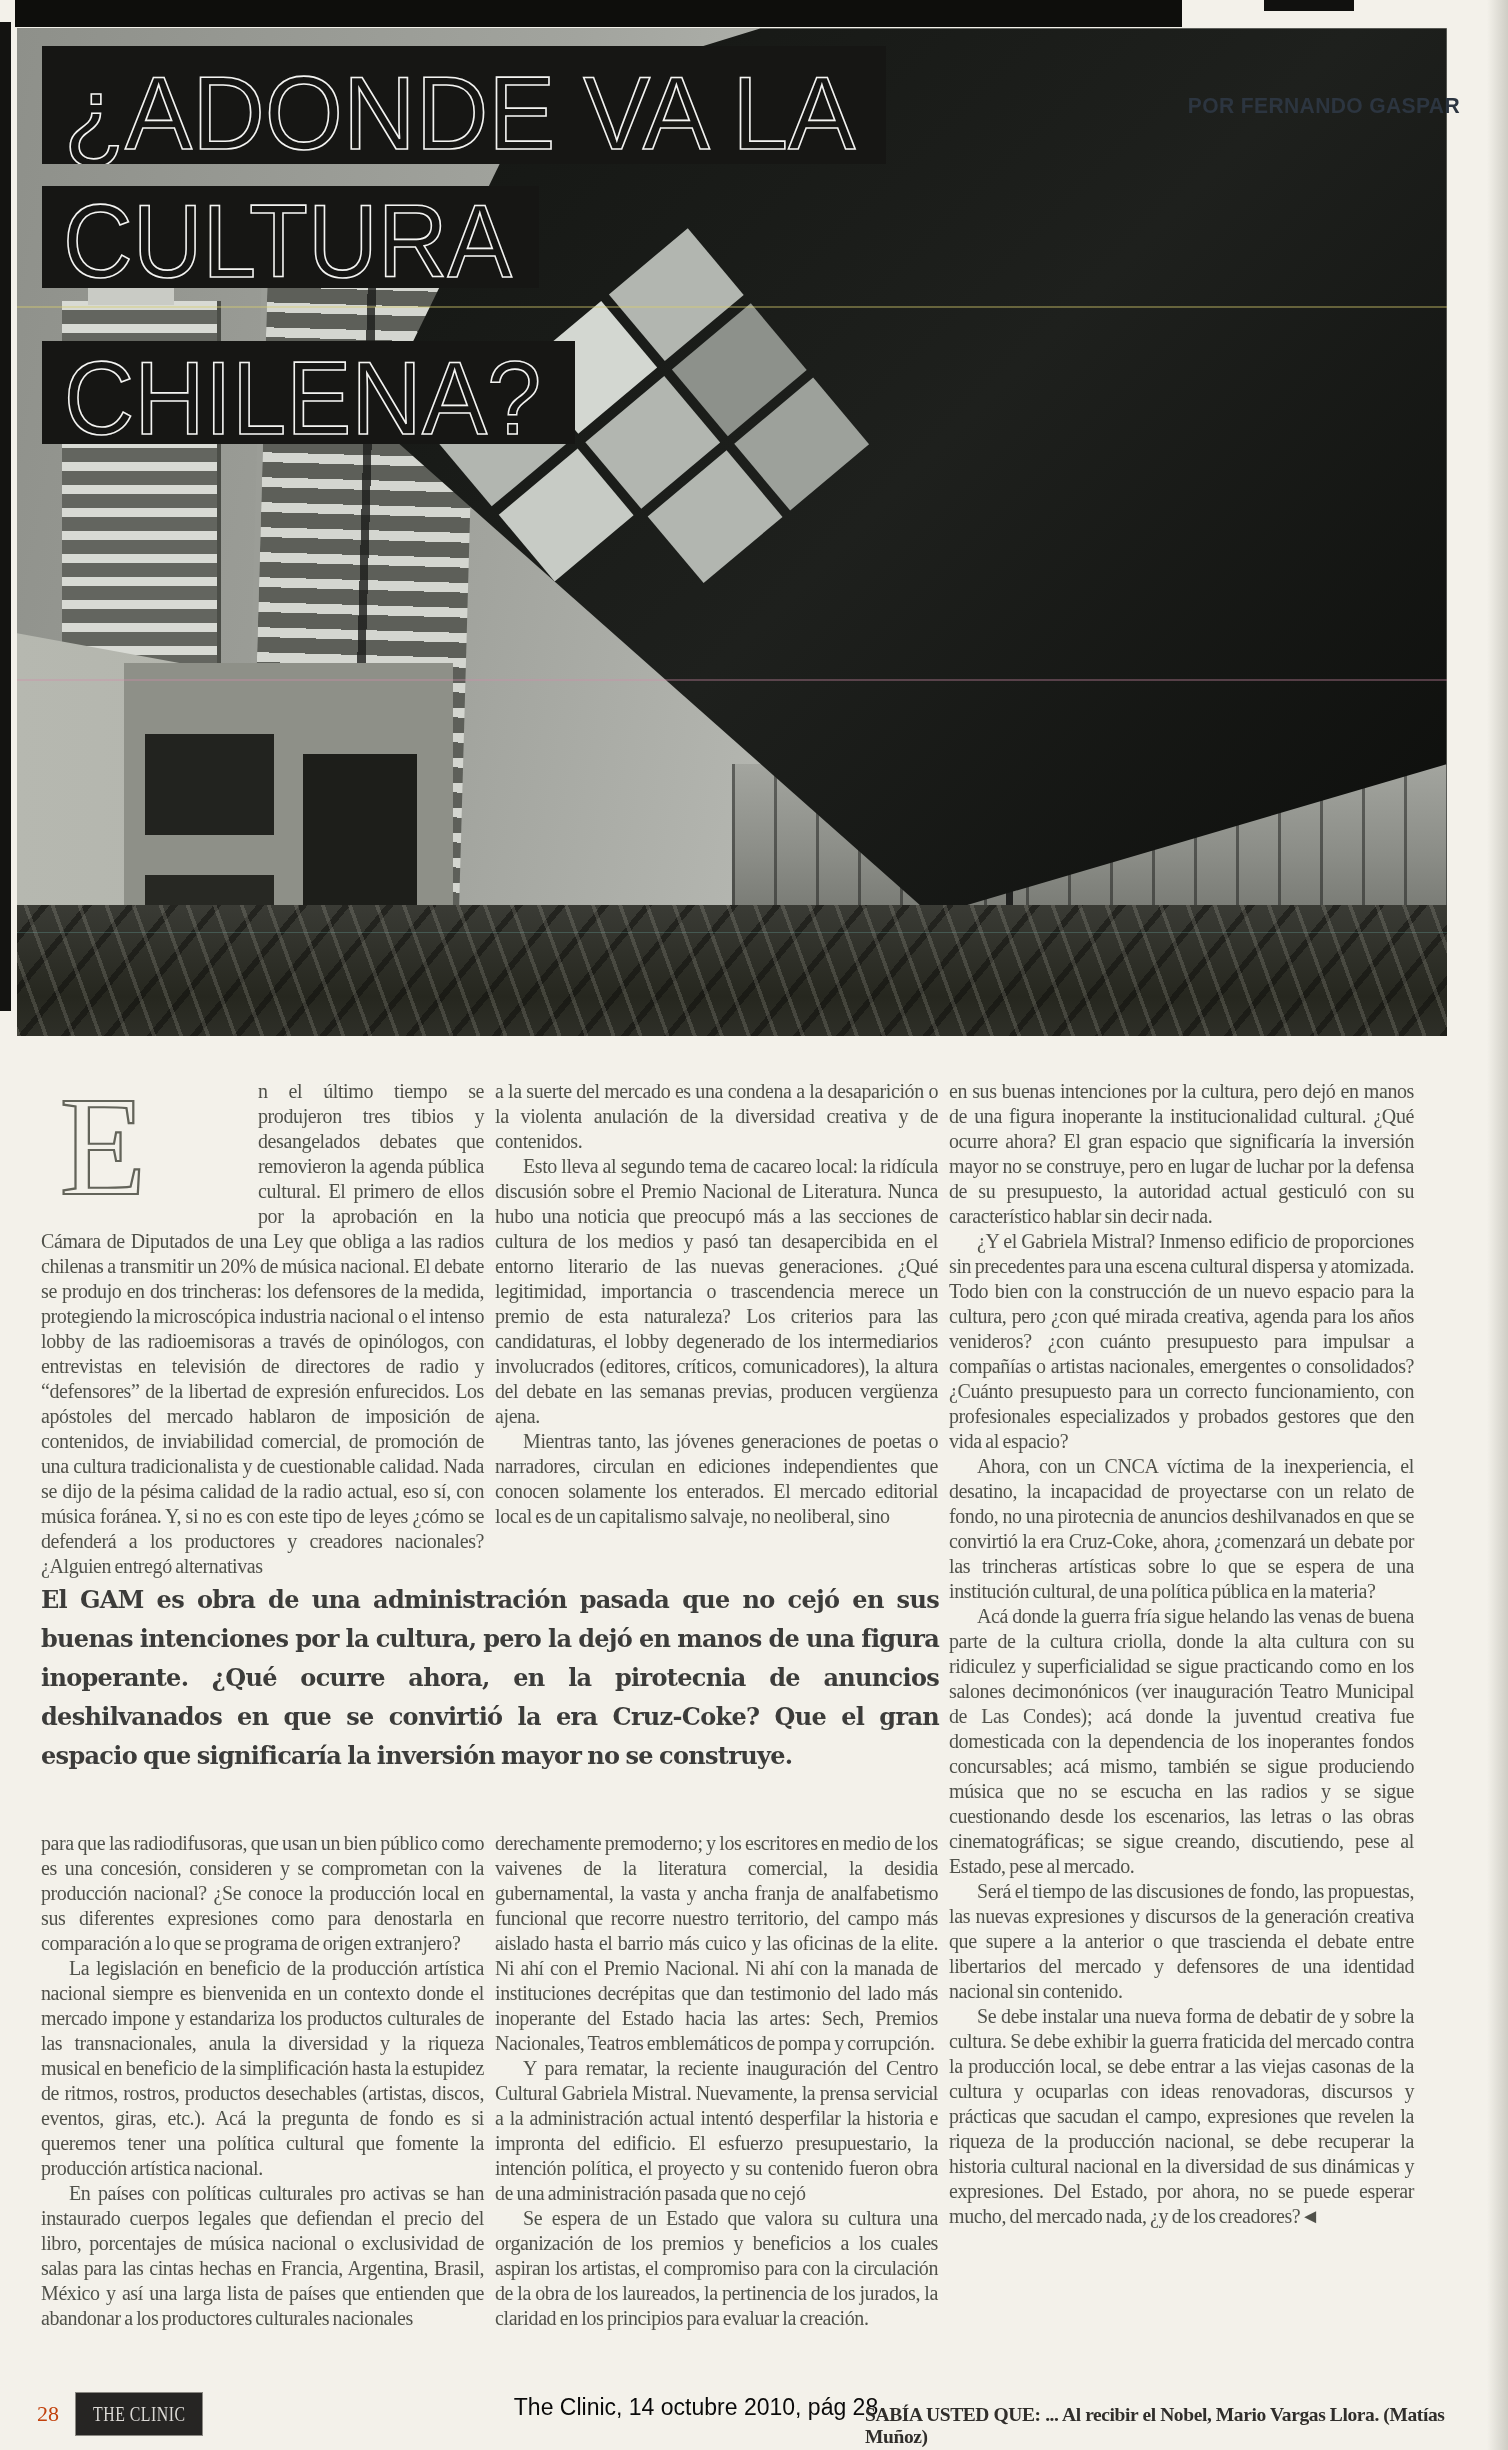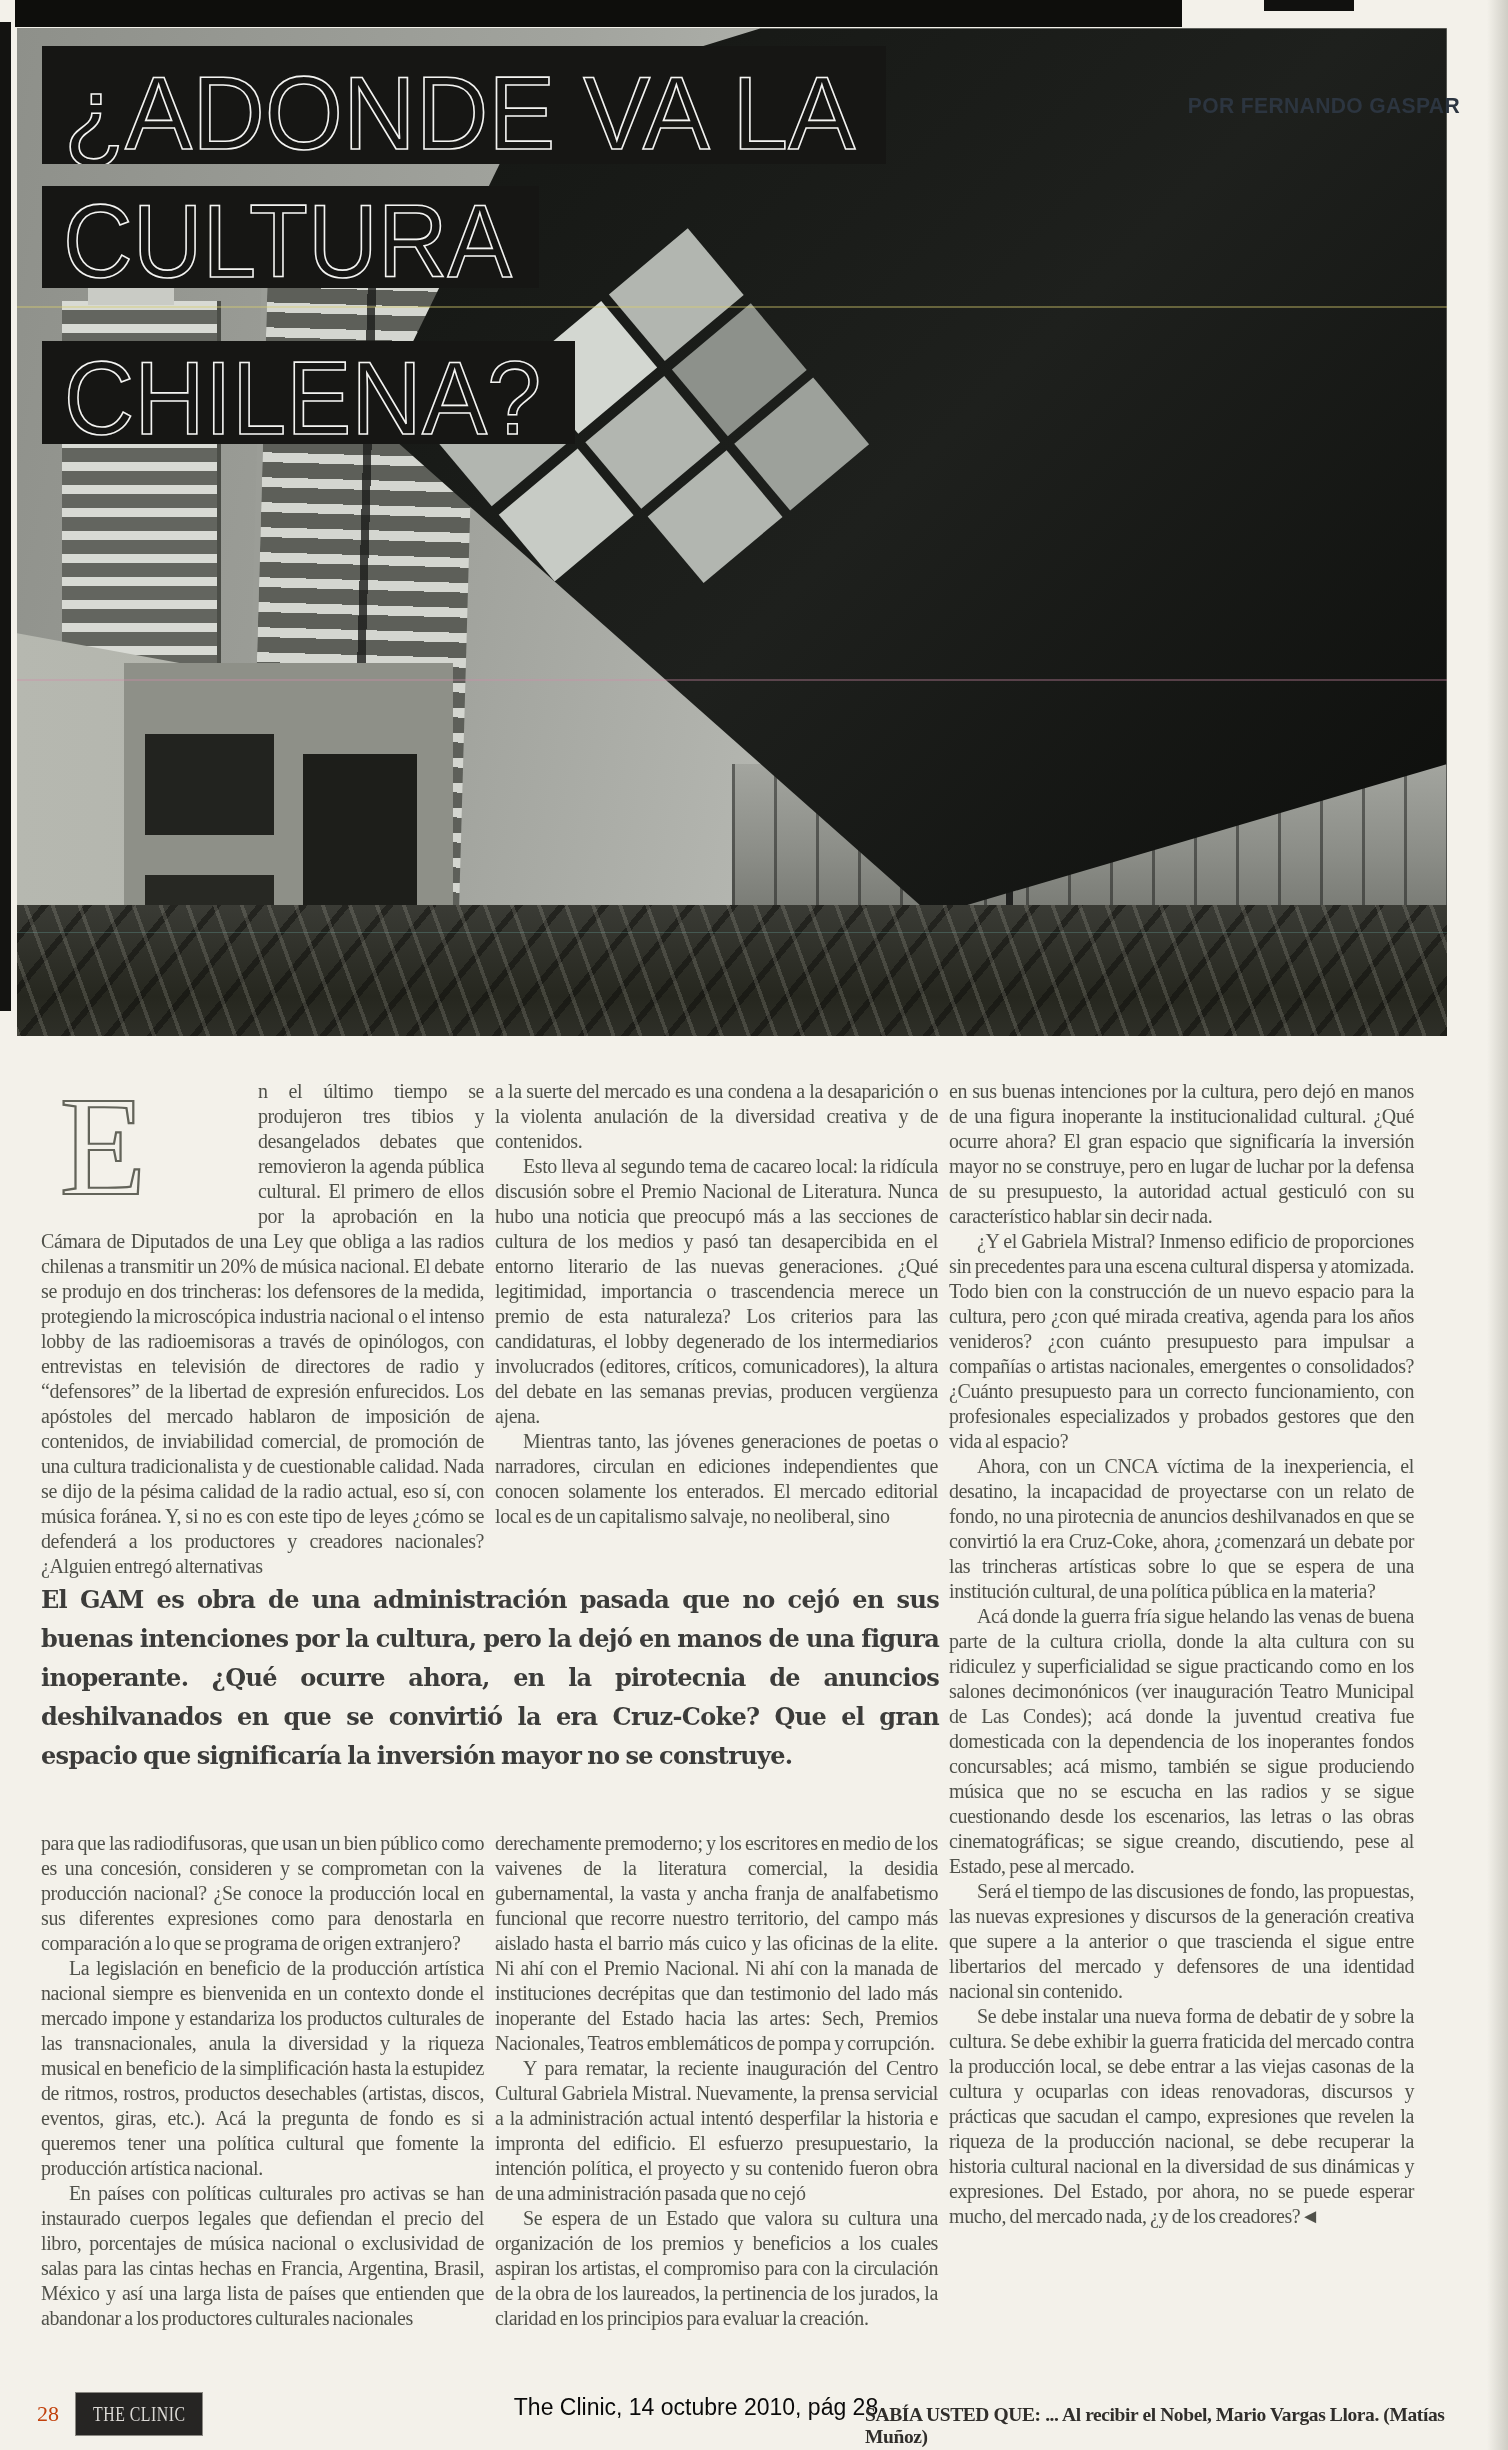--- a/index.html
+++ b/index.html
@@ -165,21 +165,21 @@
     <p>a la suerte del mercado es una condena a la desaparición o la violenta anulación de la diversidad creativa y de contenidos.</p>
     <p class="ind">Esto lleva al segundo tema de cacareo local: la ridícula discusión sobre el Premio Nacional de Literatura. Nunca hubo una noticia que preocupó más a las secciones de cultura de los medios y pasó tan desapercibida en el entorno literario de las nuevas generaciones. ¿Qué legitimidad, importancia o trascendencia merece un premio de esta naturaleza? Los criterios para las candidaturas, el lobby degenerado de los intermediarios involucrados (editores, críticos, comunicadores), la altura del debate en las semanas previas, producen vergüenza ajena.</p>
     <p class="ind">Mientras tanto, las jóvenes generaciones de poetas o narradores, circulan en ediciones independientes que conocen solamente los enterados. El mercado editorial local es de un capitalismo salvaje, no neoliberal, sino</p>
   </div>
 
   <div class="col" id="col3">
     <p>en sus buenas intenciones por la cultura, pero dejó en manos de una figura inoperante la institucionalidad cultural. ¿Qué ocurre ahora? El gran espacio que significaría la inversión mayor no se construye, pero en lugar de luchar por la defensa de su presupuesto, la autoridad actual gesticuló con su característico hablar sin decir nada.</p>
     <p class="ind">¿Y el Gabriela Mistral? Inmenso edificio de proporciones sin precedentes para una escena cultural dispersa y atomizada. Todo bien con la construcción de un nuevo espacio para la cultura, pero ¿con qué mirada creativa, agenda para los años venideros? ¿con cuánto presupuesto para impulsar a compañías o artistas nacionales, emergentes o consolidados? ¿Cuánto presupuesto para un correcto funcionamiento, con profesionales especializados y probados gestores que den vida al espacio?</p>
     <p class="ind">Ahora, con un CNCA víctima de la inexperiencia, el desatino, la incapacidad de proyectarse con un relato de fondo, no una pirotecnia de anuncios deshilvanados en que se convirtió la era Cruz-Coke, ahora, ¿comenzará un debate por las trincheras artísticas sobre lo que se espera de una institución cultural, de una política pública en la materia?</p>
     <p class="ind">Acá donde la guerra fría sigue helando las venas de buena parte de la cultura criolla, donde la alta cultura con su ridiculez y superficialidad se sigue practicando como en los salones decimonónicos (ver inauguración Teatro Municipal de Las Condes); acá donde la juventud creativa fue domesticada con la dependencia de los inoperantes fondos concursables; acá mismo, también se sigue produciendo música que no se escucha en las radios y se sigue cuestionando desde los escenarios, las letras o las obras cinematográficas; se sigue creando, discutiendo, pese al Estado, pese al mercado.</p>
-    <p class="ind">Será el tiempo de las discusiones de fondo, las propuestas, las nuevas expresiones y discursos de la generación creativa que supere a la anterior o que trascienda el sigue entre libertarios del mercado y defensores de una identidad nacional sin contenido.</p>
+    <p class="ind">Será el tiempo de las discusiones de fondo, las propuestas, las nuevas expresiones y discursos de la generación creativa que supere a la anterior o que trascienda el debate entre libertarios del mercado y defensores de una identidad nacional sin contenido.</p>
     <p class="ind">Se debe instalar una nueva forma de debatir de y sobre la cultura. Se debe exhibir la guerra fraticida del mercado contra la producción local, se debe entrar a las viejas casonas de la cultura y ocuparlas con ideas renovadoras, discursos y prácticas que sacudan el campo, expresiones que revelen la riqueza de la producción nacional, se debe recuperar la historia cultural nacional en la diversidad de sus dinámicas y expresiones. Del Estado, por ahora, no se puede esperar mucho, del mercado nada, ¿y de los creadores?◄</p>
   </div>
 
   <div id="pull-quote">El GAM es obra de una administración pasada que no cejó en sus buenas intenciones por la cultura, pero la dejó en manos de una figura inoperante. ¿Qué ocurre ahora, en la pirotecnia de anuncios deshilvanados en que se convirtió la era Cruz-Coke? Que el gran espacio que significaría la inversión mayor no se construye.</div>
 
   <div class="col" id="col1-bottom">
     <p>para que las radiodifusoras, que usan un bien público como es una concesión, consideren y se comprometan con la producción nacional? ¿Se conoce la producción local en sus diferentes expresiones como para denostarla en comparación a lo que se programa de origen extranjero?</p>
     <p class="ind">La legislación en beneficio de la producción artística nacional siempre es bienvenida en un contexto donde el mercado impone y estandariza los productos culturales de las transnacionales, anula la diversidad y la riqueza musical en beneficio de la simplificación hasta la estupidez de ritmos, rostros, productos desechables (artistas, discos, eventos, giras, etc.). Acá la pregunta de fondo es si queremos tener una política cultural que fomente la producción artística nacional.</p>
     <p class="ind">En países con políticas culturales pro activas se han instaurado cuerpos legales que defiendan el precio del libro, porcentajes de música nacional o exclusividad de salas para las cintas hechas en Francia, Argentina, Brasil, México y así una larga lista de países que entienden que abandonar a los productores culturales nacionales</p>
   </div>

